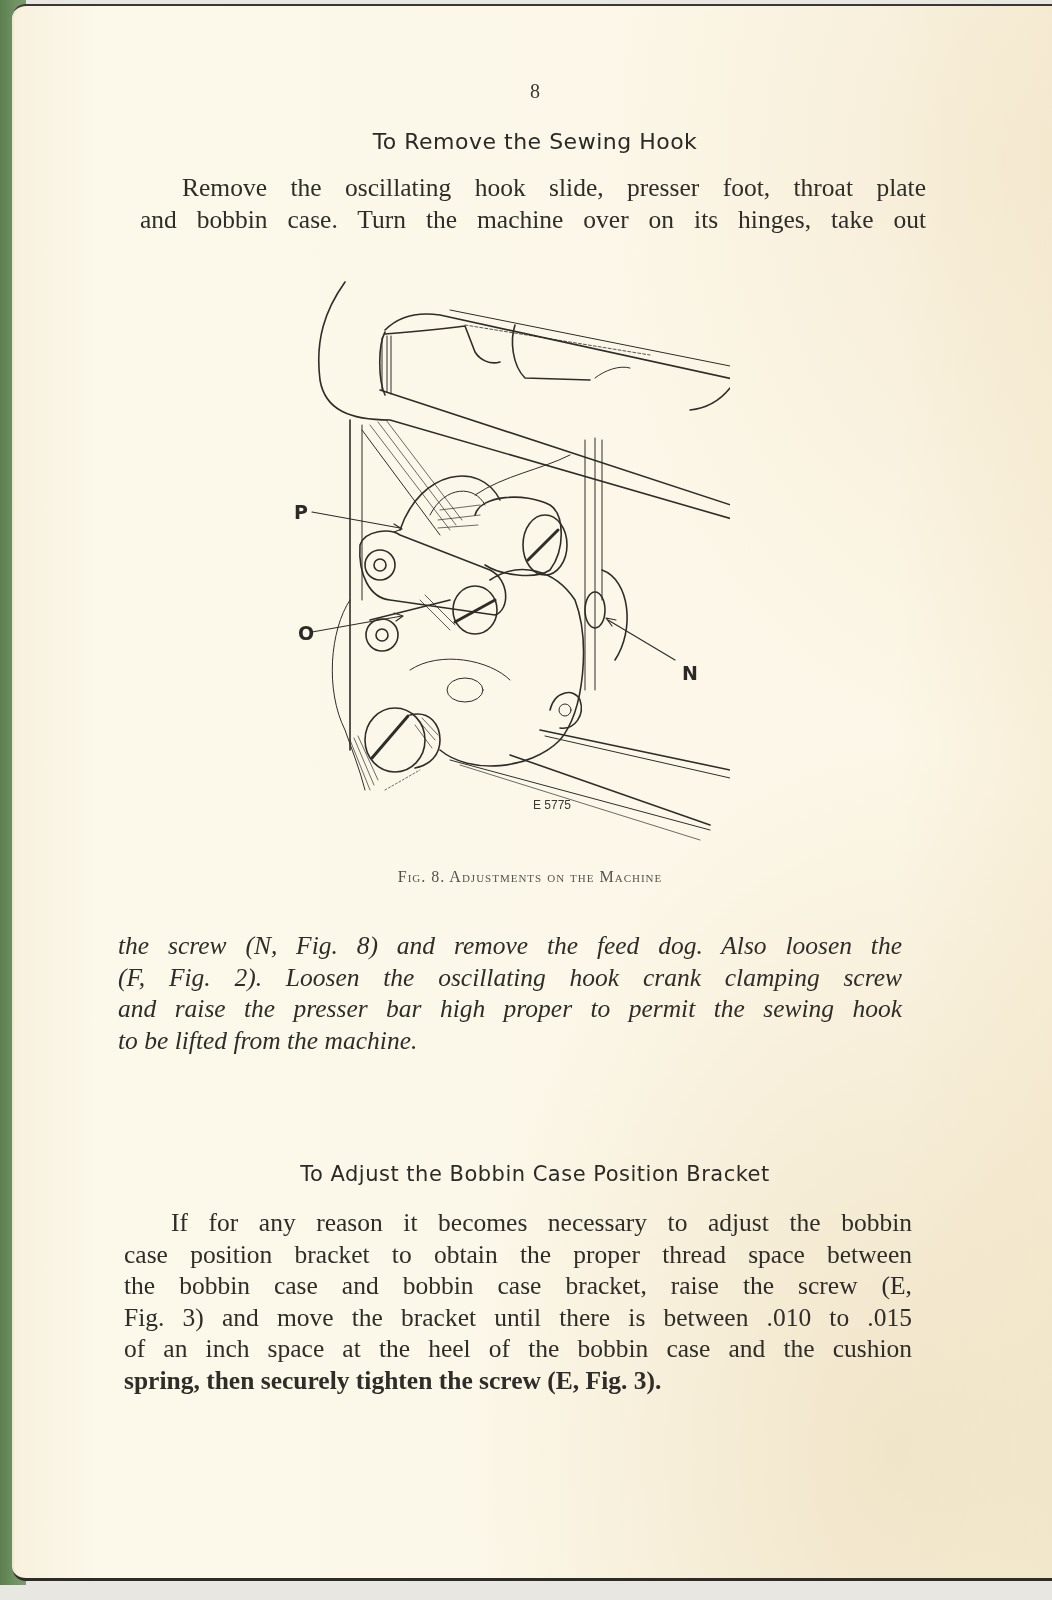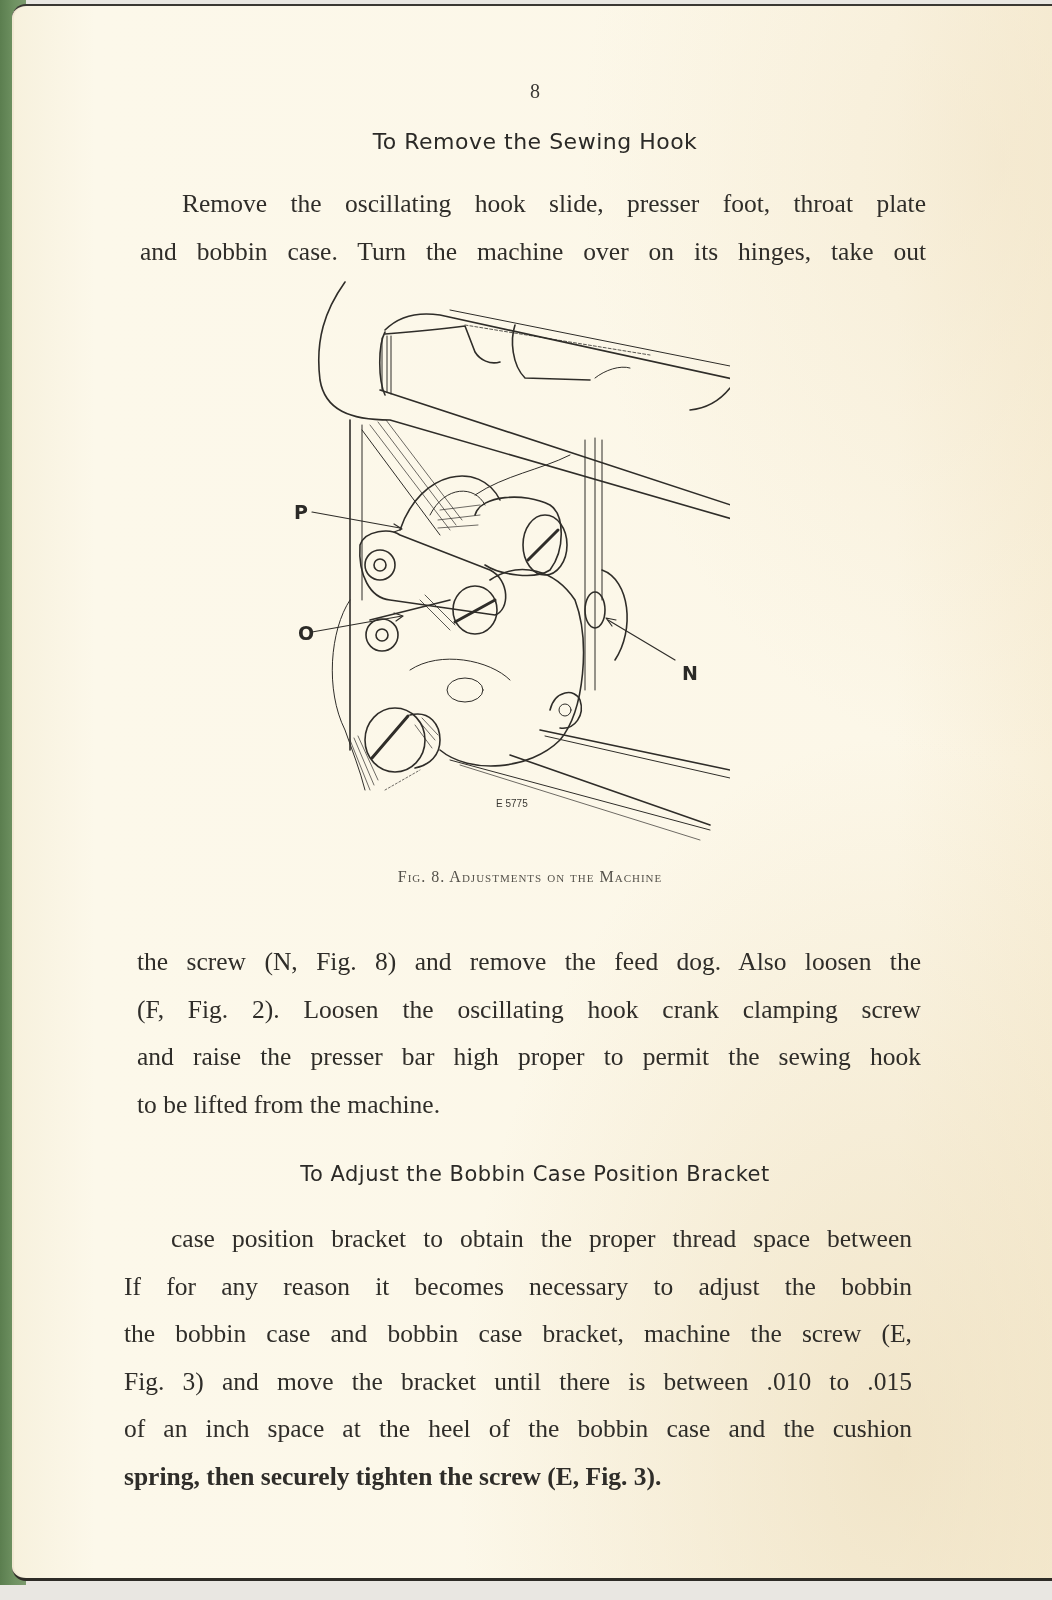--- a/index.html
+++ b/index.html
@@ -33,40 +33,40 @@
       position: absolute; left: 0; width: 1070px; text-align: center;
       font-family: "DejaVu Sans", "Liberation Sans", sans-serif;
       font-size: 22px; letter-spacing: 0.5px; color: #2b2a27;
     }
     .h1 { top: 129px; }
     .h2 { top: 1162px; font-size: 21px; }
     .para {
       position: absolute; font-size: 25.5px; line-height: 31.5px; color: #2f2d29;
       text-align: justify; text-align-last: justify;
     }
-    .para .line { display: block; white-space: nowrap; text-align: justify; text-align-last: justify; margin-top: 16px; }
+    .para .line { display: block; white-space: nowrap; text-align: justify; text-align-last: justify; }
     .p1 { left: 140px; width: 786px; top: 172px; }
     .p1 .line:first-child { padding-left: 42px; }
-    .p2 { left: 137px; width: 784px; top: 930px; }
+    .p2 { left: 118px; width: 784px; top: 930px; font-style: italic; }
     .p2 .line.last { text-align-last: left; }
     .p3 { left: 124px; width: 788px; top: 1207px; }
     .p3 .line:first-child { padding-left: 47px; }
     .p3 .line.last { text-align-last: left; font-weight: bold; }
     .figure { position: absolute; left: 290px; top: 270px; width: 440px; height: 580px; }
     .figure svg { width: 100%; height: 100%; }
     .caption {
       position: absolute; left: 0; width: 1060px; top: 868px; text-align: center;
       font-size: 16px; letter-spacing: 1px; color: #55524b; font-variant: small-caps;
     }
     .fig-label {
       position: absolute; font-family: "DejaVu Sans", "Liberation Sans", sans-serif;
       font-size: 19px; font-weight: bold; color: #2b2a27;
     }
     .fig-code {
-      position: absolute; font-family: "Liberation Sans", sans-serif; font-size: 10px; color: #3a3833;
+      position: absolute; font-family: "Liberation Sans", sans-serif; font-size: 12px; color: #3a3833; margin-left: 37px;
     }
   </style>
 </head>
 <body>
 
 <div class="spine"></div>
 
 <div class="page"></div>
 
 <div class="page-number">8</div>
@@ -162,19 +162,19 @@
 <div class="para p2">
   <span class="line">the screw (N, Fig. 8) and remove the feed dog. Also loosen the</span>
   <span class="line">(F, Fig. 2). Loosen the oscillating hook crank clamping screw</span>
   <span class="line">and raise the presser bar high proper to permit the sewing hook</span>
   <span class="line last">to be lifted from the machine.</span>
 </div>
 
 <div class="heading h2">To Adjust the Bobbin Case Position Bracket</div>
 
 <div class="para p3">
+  <span class="line">If for any reason it becomes necessary to adjust the bobbin</span>
   <span class="line">case position bracket to obtain the proper thread space between</span>
-  <span class="line">If for any reason it becomes necessary to adjust the bobbin</span>
-  <span class="line">the bobbin case and bobbin case bracket, machine the screw (E,</span>
+  <span class="line">the bobbin case and bobbin case bracket, raise the screw (E,</span>
   <span class="line">Fig. 3) and move the bracket until there is between .010 to .015</span>
   <span class="line">of an inch space at the heel of the bobbin case and the cushion</span>
   <span class="line last">spring, then securely tighten the screw (E, Fig. 3).</span>
 </div>
 
 </body></html>

